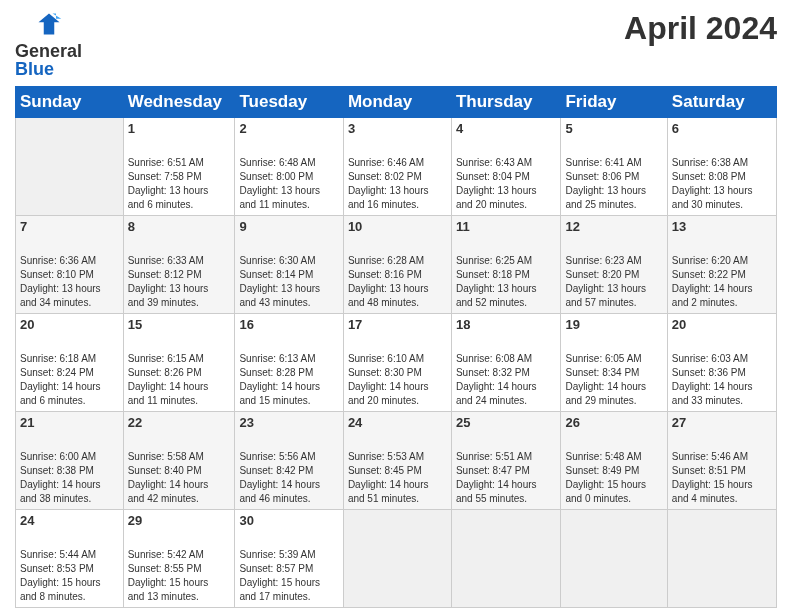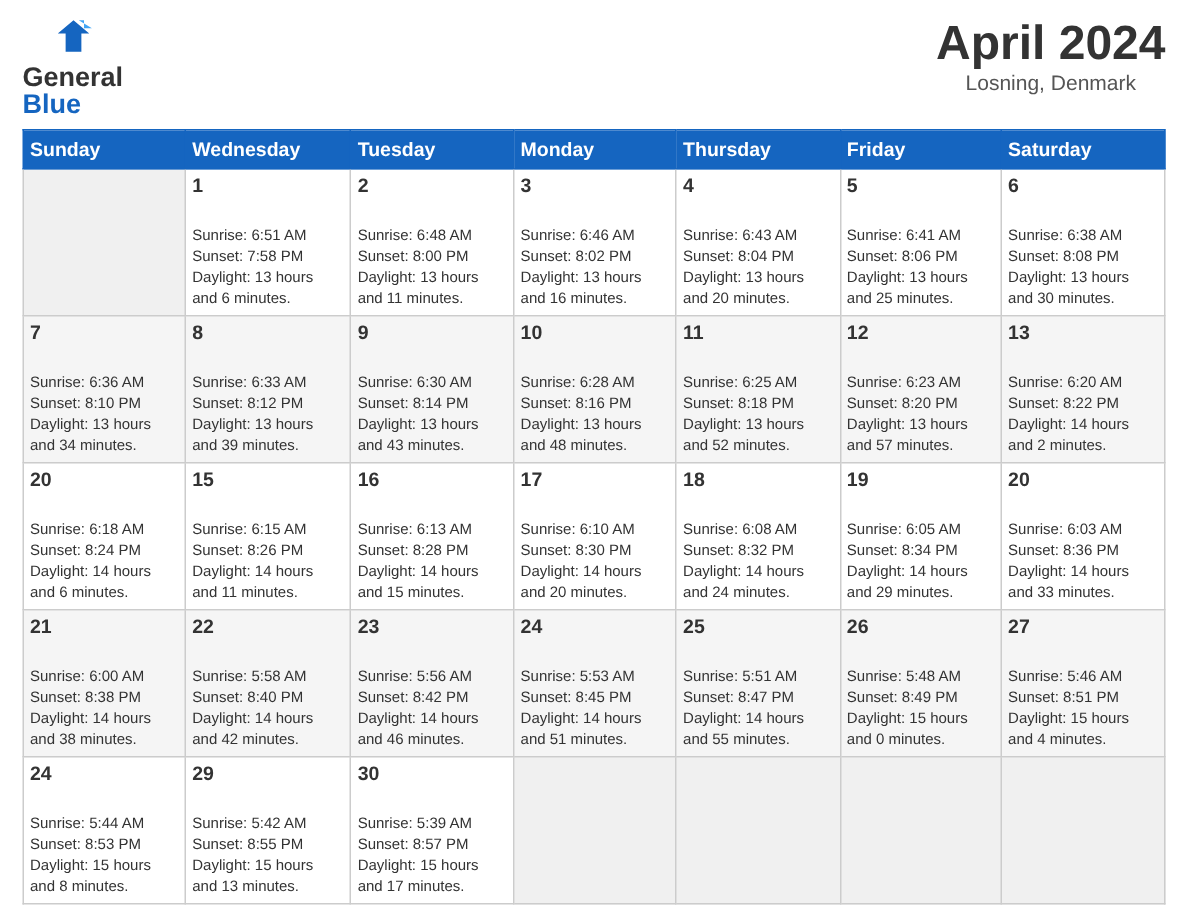--- a/index.html
+++ b/index.html
@@ -33,42 +33,42 @@
       font-weight: bold;
       line-height: 1;
     }
     .logo-text .general { color: #333; }
     .logo-text .blue { color: #1565c0; }
     .logo-icon {
       width: 28px;
       height: 28px;
     }
     .title-block {
-      text-align: center;
+      text-align: left;
     }
     .month-title {
       font-size: 32px;
       font-weight: bold;
       color: #333;
     }
     .location {
       font-size: 14px;
       color: #555;
     }
     .calendar {
       width: 100%;
       border-collapse: collapse;
       font-size: 11px;
     }
     .calendar thead th {
       background: #1565c0;
       color: #fff;
       padding: 5px 4px;
       text-align: left;
-      font-size: 13px;
+      font-size: 17px;
       font-weight: bold;
       border: 1px solid #1565c0;
     }
     .calendar tbody td {
       border: 1px solid #ccc;
       vertical-align: top;
       padding: 3px 4px;
       width: 113px;
       height: 78px;
     }
@@ -101,21 +101,20 @@
         <polygon points="16,4 28,14 22,14 22,28 10,28 10,14 4,14" fill="#1565c0"></polygon>
         <polygon points="20,4 30,10 24,10 24,4" fill="#42a5f5"></polygon>
       </svg>
       <div class="logo-text">
         <span class="general">General</span><br>
         <span class="blue">Blue</span>
       </div>
     </div>
     <div class="title-block">
       <div class="month-title">April 2024</div>
-      <div class="location">Losning, Denmark</div>
     </div>
   </div>
 
   <table class="calendar">
     <thead>
       <tr>
       <th>Sunday</th>
           <th>Wednesday</th>
           <th>Tuesday</th>
           <th>Monday</th>

